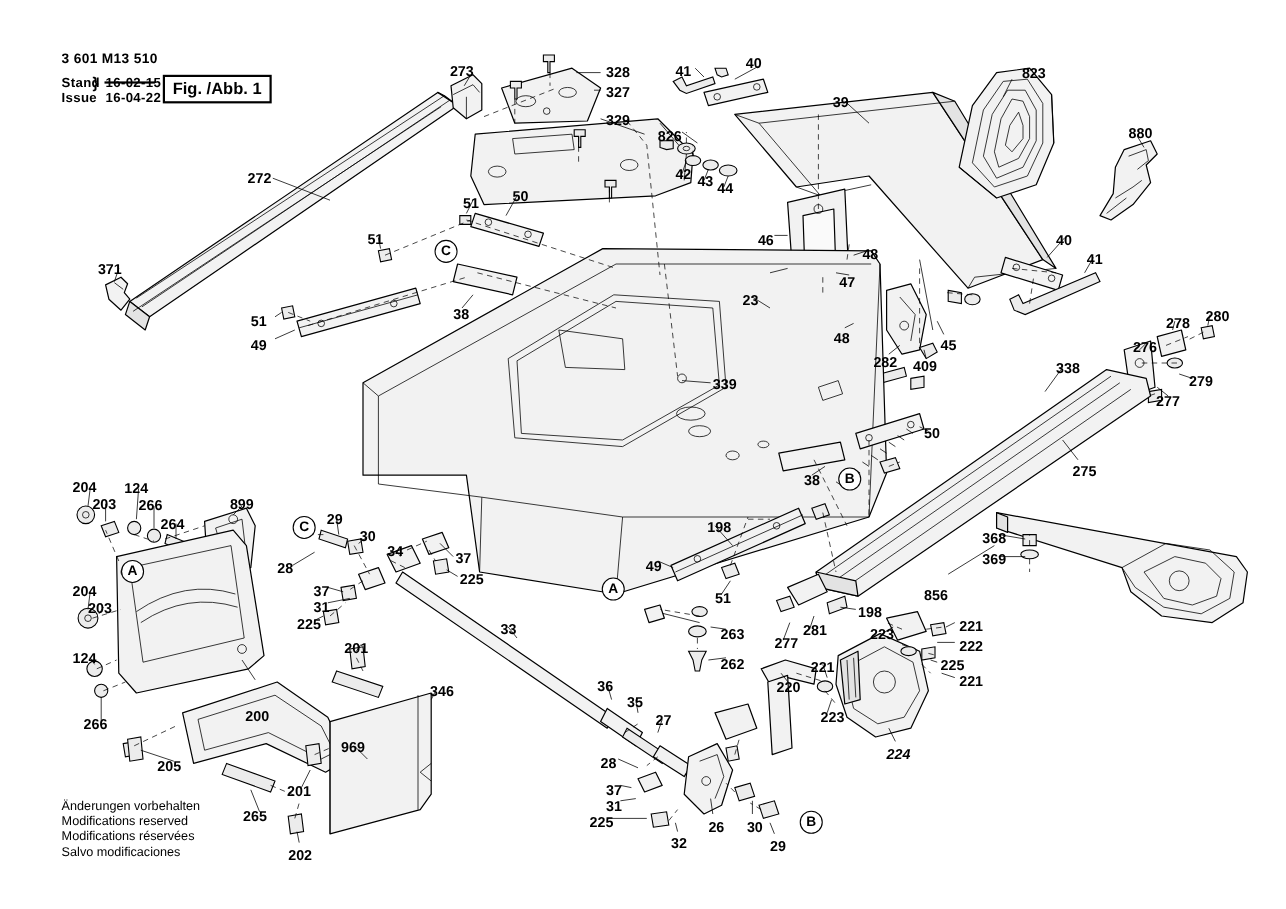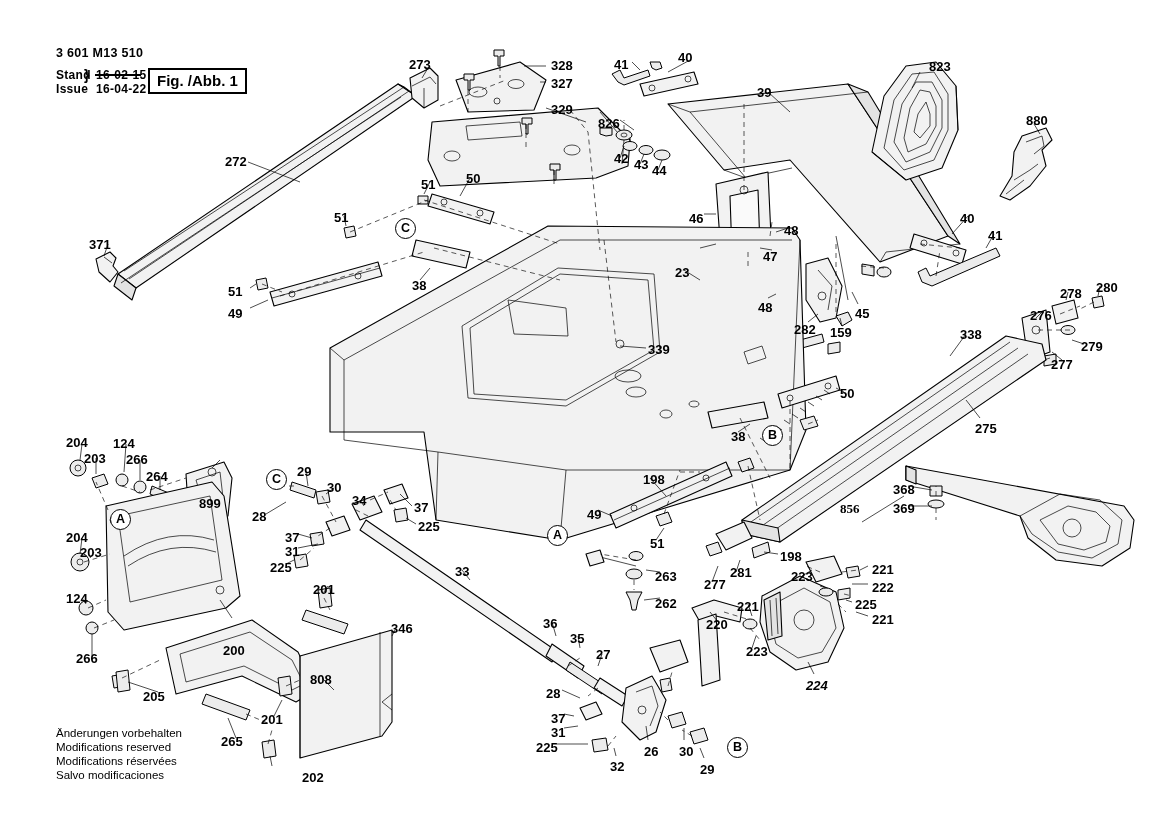--- a/index.html
+++ b/index.html
@@ -603,21 +603,21 @@
       <div class="lbl" style="left: 89px; top: 238px;">371</div>
       <div class="lbl" style="left: 614px; top: 152px;">42</div>
       <div class="lbl" style="left: 634px; top: 158px;">43</div>
       <div class="lbl" style="left: 652px; top: 164px;">44</div>
       <div class="lbl" style="left: 689px; top: 212px;">46</div>
       <div class="lbl" style="left: 784px; top: 224px;">48</div>
       <div class="lbl" style="left: 763px; top: 250px;">47</div>
       <div class="lbl" style="left: 758px; top: 301px;">48</div>
       <div class="lbl" style="left: 855px; top: 307px;">45</div>
       <div class="lbl" style="left: 794px; top: 323px;">282</div>
-      <div class="lbl" style="left: 830px; top: 326px;">159</div>
+      <div class="lbl" style="left: 830px; top: 326px;">409</div>
       <div class="lbl" style="left: 960px; top: 212px;">40</div>
       <div class="lbl" style="left: 988px; top: 229px;">41</div>
       <div class="lbl" style="left: 1060px; top: 287px;">278</div>
       <div class="lbl" style="left: 1096px; top: 281px;">280</div>
       <div class="lbl" style="left: 1030px; top: 309px;">276</div>
       <div class="lbl" style="left: 1081px; top: 340px;">279</div>
       <div class="lbl" style="left: 1051px; top: 358px;">277</div>
       <div class="lbl" style="left: 421px; top: 178px;">51</div>
       <div class="lbl" style="left: 466px; top: 172px;">50</div>
       <div class="lbl" style="left: 334px; top: 211px;">51</div>
@@ -633,57 +633,57 @@
       <div class="lbl" style="left: 643px; top: 473px;">198</div>
       <div class="lbl" style="left: 587px; top: 508px;">49</div>
       <div class="lbl" style="left: 650px; top: 537px;">51</div>
       <div class="lbl" style="left: 780px; top: 550px;">198</div>
       <div class="lbl" style="left: 730px; top: 566px;">281</div>
       <div class="lbl" style="left: 704px; top: 578px;">277</div>
       <div class="lbl" style="left: 655px; top: 570px;">263</div>
       <div class="lbl" style="left: 655px; top: 597px;">262</div>
       <div class="lbl" style="left: 893px; top: 483px;">368</div>
       <div class="lbl" style="left: 893px; top: 502px;">369</div>
-      <div class="lbl" style="left: 840px; top: 502px; font-family: Liberation Serif, serif;">856</div>
+      <div class="lbl" style="left: 840px; top: 534px;">856</div>
       <div class="lbl" style="left: 872px; top: 563px;">221</div>
       <div class="lbl" style="left: 872px; top: 581px;">222</div>
       <div class="lbl" style="left: 791px; top: 570px;">223</div>
       <div class="lbl" style="left: 855px; top: 598px;">225</div>
       <div class="lbl" style="left: 872px; top: 613px;">221</div>
       <div class="lbl" style="left: 737px; top: 600px;">221</div>
       <div class="lbl" style="left: 746px; top: 645px;">223</div>
       <div class="lbl" style="left: 706px; top: 618px;">220</div>
       <div class="lbl" style="left: 806px; top: 679px; font-style: italic;">224</div>
       <div class="lbl" style="left: 66px; top: 436px;">204</div>
       <div class="lbl" style="left: 84px; top: 452px;">203</div>
       <div class="lbl" style="left: 113px; top: 437px;">124</div>
       <div class="lbl" style="left: 126px; top: 453px;">266</div>
       <div class="lbl" style="left: 146px; top: 470px;">264</div>
-      <div class="lbl" style="left: 199px; top: 452px; margin-top: 45px;">899</div>
+      <div class="lbl" style="left: 209px; top: 452px;">899</div>
       <div class="lbl" style="left: 297px; top: 465px;">29</div>
       <div class="lbl" style="left: 327px; top: 481px;">30</div>
       <div class="lbl" style="left: 352px; top: 494px;">34</div>
       <div class="lbl" style="left: 414px; top: 501px;">37</div>
       <div class="lbl" style="left: 252px; top: 510px;">28</div>
       <div class="lbl" style="left: 418px; top: 520px;">225</div>
       <div class="lbl" style="left: 285px; top: 531px;">37</div>
       <div class="lbl" style="left: 285px; top: 545px;">31</div>
       <div class="lbl" style="left: 270px; top: 561px;">225</div>
       <div class="lbl" style="left: 313px; top: 583px;">201</div>
       <div class="lbl" style="left: 66px; top: 531px;">204</div>
       <div class="lbl" style="left: 80px; top: 546px;">203</div>
       <div class="lbl" style="left: 66px; top: 592px;">124</div>
       <div class="lbl" style="left: 76px; top: 652px;">266</div>
       <div class="lbl" style="left: 223px; top: 644px;">200</div>
       <div class="lbl" style="left: 391px; top: 622px;">346</div>
-      <div class="lbl" style="left: 310px; top: 673px;">808</div>
+      <div class="lbl" style="left: 310px; top: 673px;">969</div>
       <div class="lbl" style="left: 143px; top: 690px;">205</div>
       <div class="lbl" style="left: 261px; top: 713px;">201</div>
       <div class="lbl" style="left: 221px; top: 735px;">265</div>
-      <div class="lbl" style="left: 262px; top: 771px; margin-left: 40px;">202</div>
+      <div class="lbl" style="left: 262px; top: 771px;">202</div>
       <div class="lbl" style="left: 455px; top: 565px;">33</div>
       <div class="lbl" style="left: 543px; top: 617px;">36</div>
       <div class="lbl" style="left: 570px; top: 632px;">35</div>
       <div class="lbl" style="left: 596px; top: 648px;">27</div>
       <div class="lbl" style="left: 546px; top: 687px;">28</div>
       <div class="lbl" style="left: 551px; top: 712px;">37</div>
       <div class="lbl" style="left: 551px; top: 726px;">31</div>
       <div class="lbl" style="left: 536px; top: 741px;">225</div>
       <div class="lbl" style="left: 610px; top: 760px;">32</div>
       <div class="lbl" style="left: 644px; top: 745px;">26</div>

